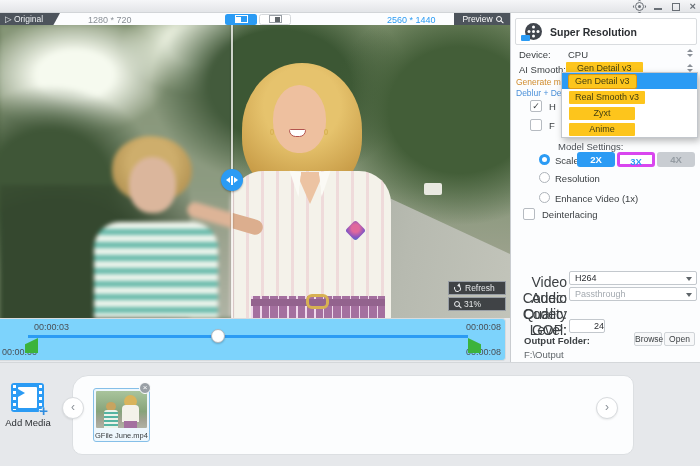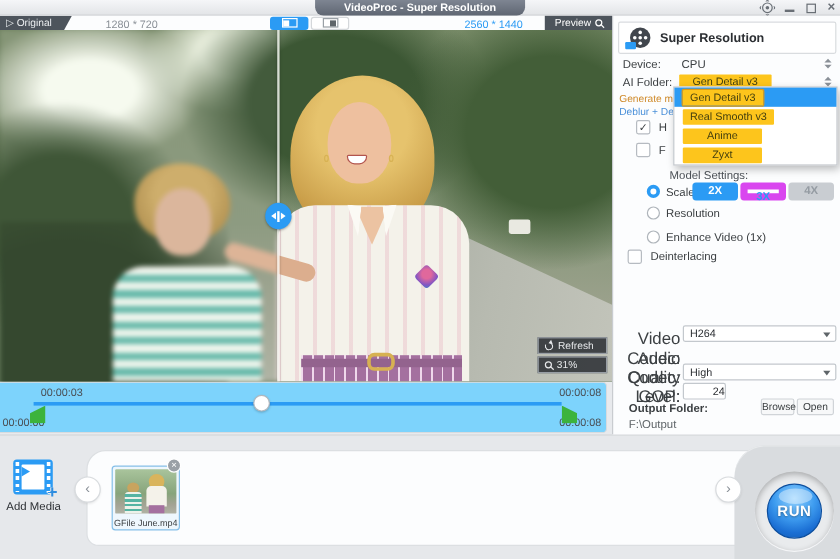--- a/index.html
+++ b/index.html
@@ -155,21 +155,21 @@
     box-shadow:2px 3px 7px rgba(0,0,0,.28); z-index:15; }
   .dd-row { height:16px; display:flex; align-items:center; padding-left:7px; }
   .dd-row.sel { background:#2b9bf4; }
   .dd-row.sel .yellow-badge { outline:1px solid #e09a10; }
   .dd-row .yellow-badge { min-width:66px; text-align:center; padding:0 6px; }
   .radio { position:absolute; width:11px; height:11px; border-radius:50%; background:#fff; border:1px solid #aeb4ba; }
   .radio.on { border:3.5px solid #2b9bf4; }
   .seg-btn { position:absolute; top:139px; width:38px; height:15px; border-radius:3px; font-size:9.5px;
     text-align:center; line-height:15px; font-weight:bold; }
   .seg-2x { left:66px; background:#2b9bf4; color:#fff; }
-  .seg-3x { left:106px; background:#fff; color:#2b9bf4; border:6px solid #d946ef; line-height:13px; }
+  .seg-3x { left:106px; background:#fff; color:#2b9bf4; border:3px solid #d946ef; line-height:13px; }
   .seg-4x { left:146px; background:#c9cdd2; color:#959ca3; }
   .dis-select { position:absolute; left:80px; top:157px; width:106px; height:15px; background:#f4f5f7;
     border:1px solid #d8dbde; color:#a4aab0; font-size:8.5px; line-height:13px; padding:0 5px; }
   .export-box { position:absolute; left:7px; top:229px; width:179px; height:25px; background:#eff1f3;
     border:1px solid #dde0e3; border-radius:3px; }
   .monitor-ic { position:absolute; left:7px; top:5px; width:16px; height:12px; border:1.5px solid #5f6569; border-radius:2px; }
   .gear-blue { position:absolute; left:14px; top:11px; width:7px; height:7px; border-radius:50%; border:1.6px solid #2b9bf4;
     background:#eff1f3; }
   .gear-blue::after { content:""; position:absolute; left:50%; top:50%; width:9px; height:9px; margin:-4.5px; border-radius:50%;
     box-shadow:0 -4px 0 -3.2px #2b9bf4,0 4px 0 -3.2px #2b9bf4,4px 0 0 -3.2px #2b9bf4,-4px 0 0 -3.2px #2b9bf4; }
@@ -225,21 +225,20 @@
   .th-boy-shirt { position:absolute; left:8px; top:19px; width:14px; height:18px;
     background:repeating-linear-gradient(180deg,#ecf2e9 0 2px,#55b4a2 2px 4px); border-radius:3px 3px 0 0; }
   .thumb-label { position:absolute; left:0; bottom:1px; width:100%; text-align:center; font-size:7.5px; color:#3c4043; }
   .thumb-close { position:absolute; left:139px; top:19px; width:12px; height:12px; border-radius:50%; background:#9aa0a6;
     border:1px solid #fff; color:#fff; font-size:8px; line-height:10px; text-align:center; z-index:2; }
 </style>
 </head>
 <body>
 
 <div class="titlebar">
-  <div class="title-pill">VideoProc  -  Super Resolution</div>
   <div class="win-controls">
     <span class="gear"></span>
     <span class="minimize"></span>
     <span class="maximize"></span>
     <span class="close-x">×</span>
   </div>
 </div>
 
 <div class="preview-toolbar">
   <div class="original-tab">
@@ -341,21 +340,21 @@
     <span class="panel-title">Super Resolution</span>
   </div>
 
   <div class="prow-label" style="left:8px;top:36px;">Device:</div>
   <div class="prow-label" style="left:57px;top:36px;">CPU</div>
   <span class="updown" style="top:36px;">
       <i class="u"></i>
       <i class="d"></i>
     </span>
 
-  <div class="prow-label" style="left:8px;top:51px;">AI Folder:</div>
+  <div class="prow-label" style="left:8px;top:51px;">AI Smooth:</div>
   <span class="yellow-badge" style="position:absolute;left:55px;top:49px;">Gen Detail v3</span>
   <span class="updown" style="top:51px;">
       <i class="u"></i>
       <i class="d"></i>
     </span>
 
   <div class="desc-line" style="top:64px;color:#cf8a2a;">Generate mor</div>
   <div class="desc-line" style="top:75px;color:#4a90d9;">Deblur + Den</div>
 
   <span class="cbx" style="left:19px;top:87px;">✓</span>
@@ -364,24 +363,24 @@
   <div class="prow-label" style="left:38px;top:107px;">F</div>
 
   <div class="dropdown">
     <div class="dd-row sel">
       <span class="yellow-badge">Gen Detail v3</span>
     </div>
     <div class="dd-row">
       <span class="yellow-badge">Real Smooth v3</span>
     </div>
     <div class="dd-row">
+      <span class="yellow-badge">Zyxt</span>
+    </div>
+    <div class="dd-row">
       <span class="yellow-badge">Anime</span>
-    </div>
-    <div class="dd-row">
-      <span class="yellow-badge">Zyxt</span>
     </div>
   </div>
 
   <div class="prow-label" style="left:7px;top:128px;color:#4b5056;padding-left:40px;">Model Settings:</div>
 
   <span class="radio on" style="left:28px;top:141px;"></span>
   <div class="prow-label" style="left:44px;top:142px;">Scale</div>
   <div class="seg-btn seg-2x">2X</div>
   <div class="seg-btn seg-3x">3X</div>
   <div class="seg-btn seg-4x">4X</div>
@@ -396,45 +395,38 @@
   <div class="prow-label" style="left:31px;top:196px;">Deinterlacing</div>
 
 
   <div class="ex-label" style="top:261px;">Video Codec:</div>
   <div class="ex-select" style="top:258px;">
     <span>H264</span>
     <span class="caret"></span>
   </div>
 
   <div class="ex-label" style="top:277px;">Audio Codec:</div>
+  <div class="ex-select dim" style="top:274px;">
+    <span>Passthrough</span>
+    <span class="caret"></span>
+  </div>
 
   <div class="ex-label" style="top:293px;">Quality Level:</div>
-  <div class="ex-select" style="top:290px;">
-    <span>High</span>
-    <span class="caret"></span>
-  </div>
 
   <div class="ex-label" style="top:309px;">GOP:</div>
   <div class="gop-input" style="top:306px;">24</div>
 
   <div class="prow-label" style="left:13px;top:322px;font-weight:bold;">Output Folder:</div>
   <div class="of-btn" style="left:123px;width:28px;">Browse</div>
   <div class="of-btn" style="left:153px;width:31px;">Open</div>
   <div class="prow-label" style="left:13px;top:336px;color:#5f6569;">F:\Output</div>
 </div>
 
 <div class="media-bar">
   <div class="media-panel"></div>
-  <div class="run-shelf">
-    <div class="run-well">
-      <div class="run-btn">
-        <span>RUN</span>
-      </div>
-    </div>
-  </div>
 
   <div class="am-icon">
     <span class="am-screen"></span>
     <span class="am-play"></span>
     <span class="am-plus">+</span>
   </div>
   <div class="am-label">Add Media</div>
 
   <div class="nav-circle" style="left:62px;">‹</div>
 

